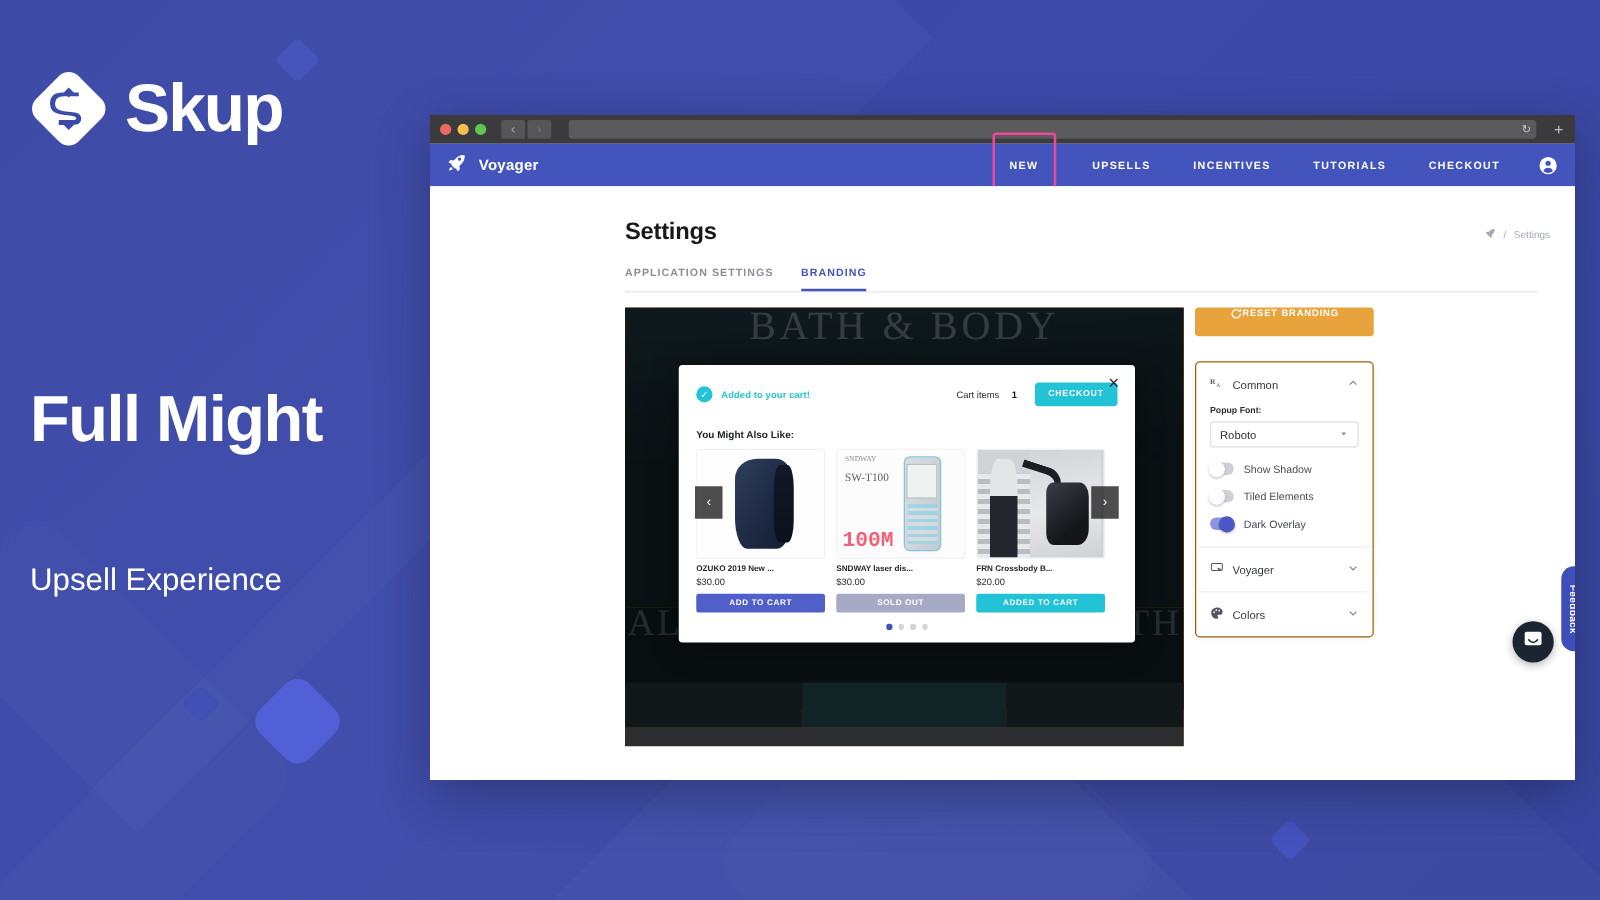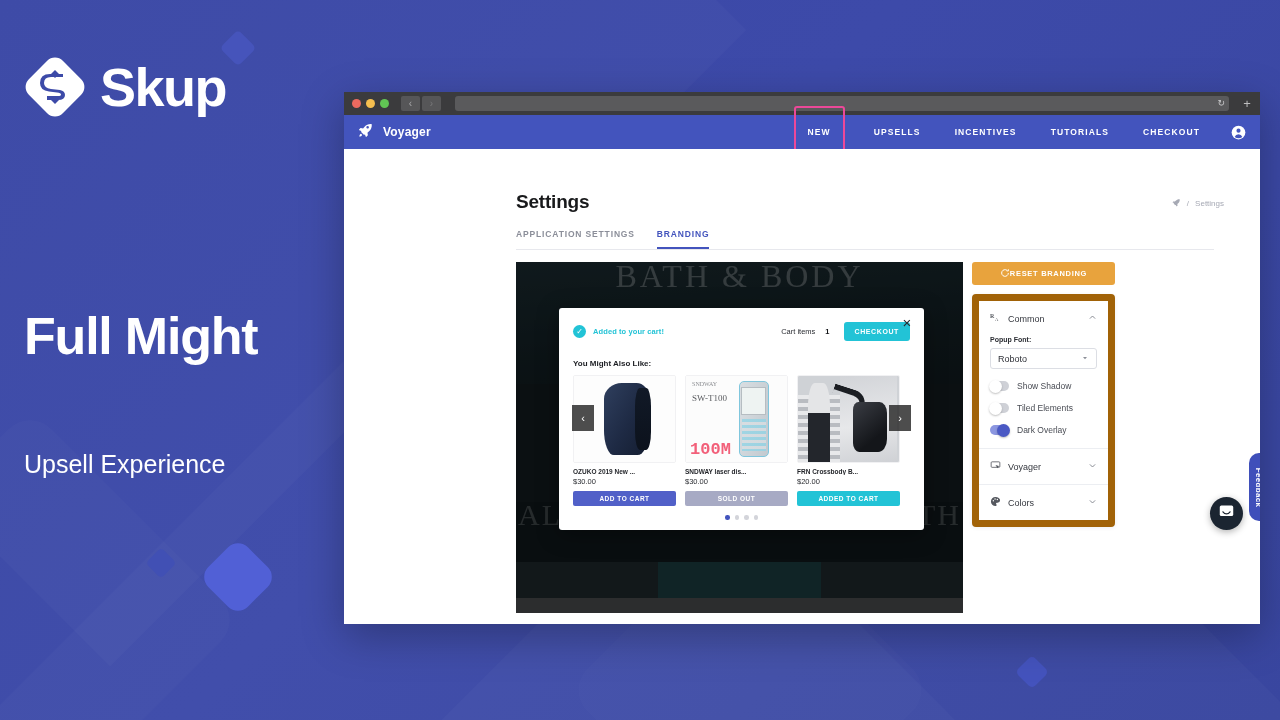--- a/index.html
+++ b/index.html
@@ -103,21 +103,21 @@
   }
   .nav-item.boxed {
     border: 2px solid #ec4899; border-radius: 3px;
     padding: 19px 12px; margin-right: 12px;
   }
   #avatar-wrap { margin-left: 14px; display: flex; align-items: center; }
 
   
   #page {
     height: 394px; background: #ffffff; position: relative;
-    padding: 16px;
+    padding: 0;
   }
   #page-head { padding: 26px 30px 0 156px; position: relative; }
   #page-title { font-size: 19px; font-weight: bold; color: #18191b; letter-spacing: -.2px; }
   #breadcrumb {
     position: absolute; right: 20px; top: 33px;
     display: flex; align-items: center; gap: 6px;
     font-size: 8px; color: #a6a9b4;
   }
   #tabs {
     margin-top: 16px; display: flex; gap: 22px;
@@ -301,25 +301,25 @@
   .car-arrow.left { left: -1px; }
   .car-arrow.right { right: -1px; }
   #dots { display: flex; gap: 5px; justify-content: center; margin-top: 9px; }
   .dot { width: 4.5px; height: 4.5px; border-radius: 50%; background: #d3d4da; }
   .dot.active { background: #4354bd; }
 
   
   #sidepanel { width: 143px; flex: 0 0 auto; }
   #reset-btn {
     background: #e8a33d; color: #ffffff; border-radius: 3px;
-    height: 23px; display: flex; align-items: center; justify-content: center;
+    height: 23px; display: flex; align-items: flex-start; justify-content: center;
     gap: 0; font-size: 7.5px; font-weight: bold; letter-spacing: .7px;
   }
   #panel-card {
-    margin-top: 9px; background: #ffffff; border: 7px solid #a16207;
+    margin-top: 20px; background: #ffffff; border: 1px solid #a16207;
     border-radius: 4px; box-shadow: 0 1px 4px rgba(20,24,40,0.07);
     overflow: hidden;
   }
   .sec-head {
     display: flex; align-items: center; gap: 7px;
     padding: 11px 11px; font-size: 9px; color: #35383f;
   }
   .sec-head .chev { margin-left: auto; color: #7c7f88; font-size: 8px; }
   .sec-body { padding: 0 11px 13px 11px; }
   .field-label { font-size: 7px; font-weight: bold; color: #2b2d33; margin-bottom: 5px; }

